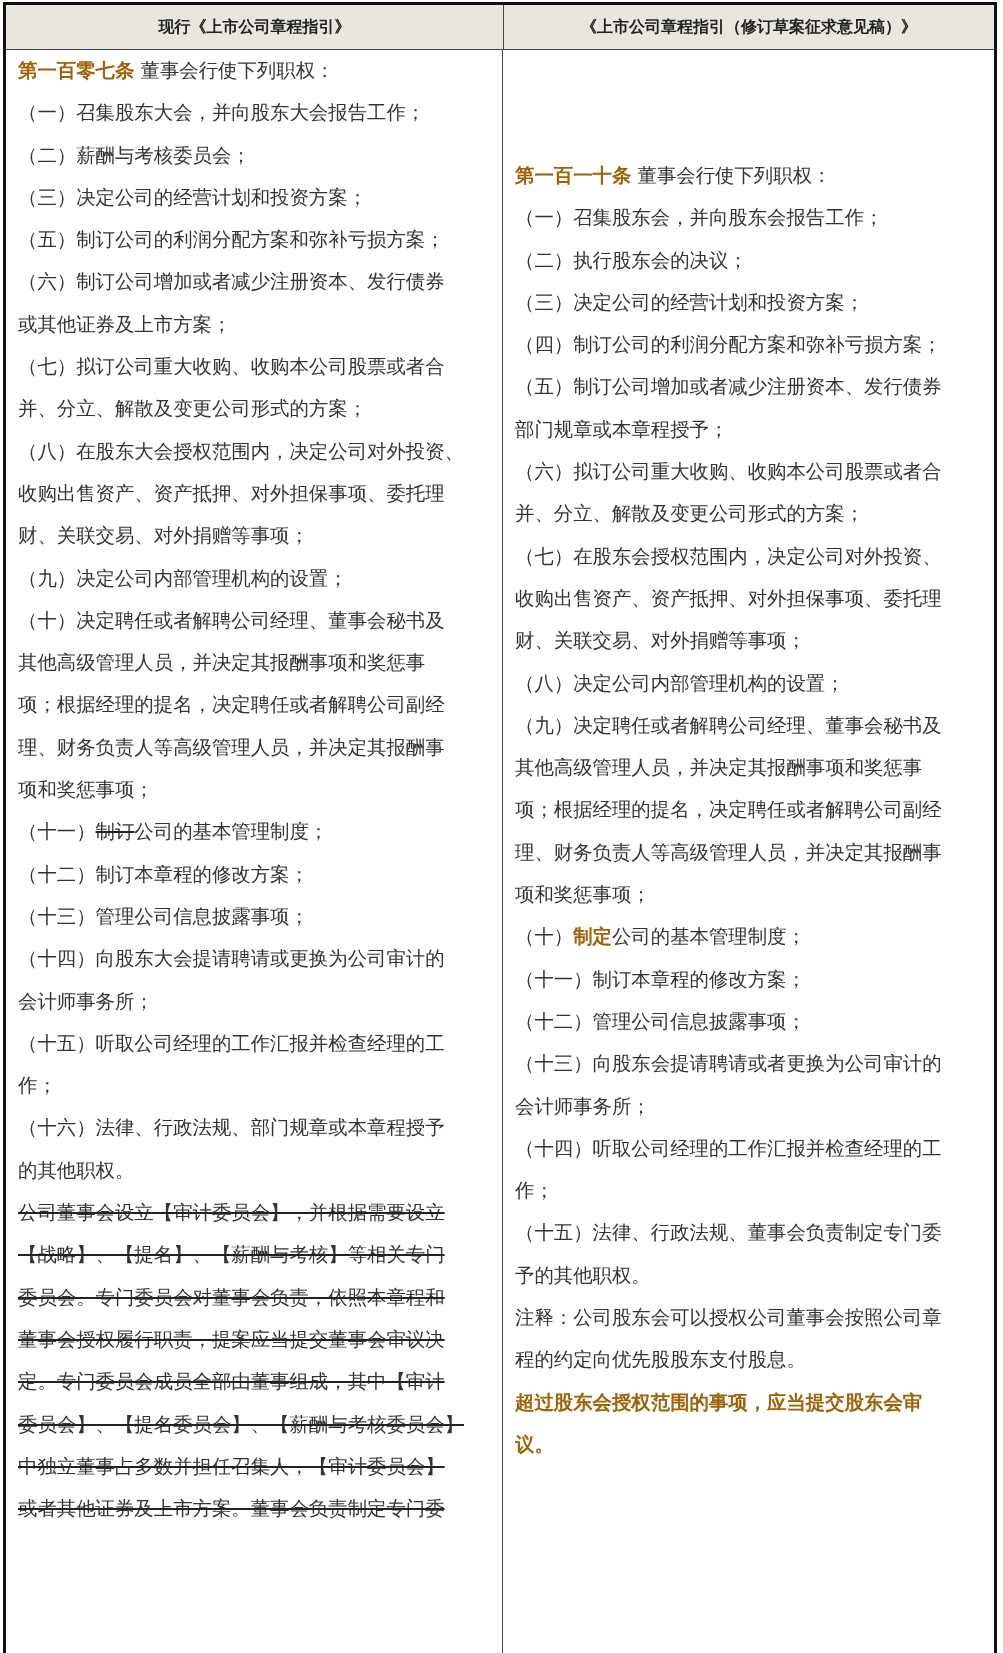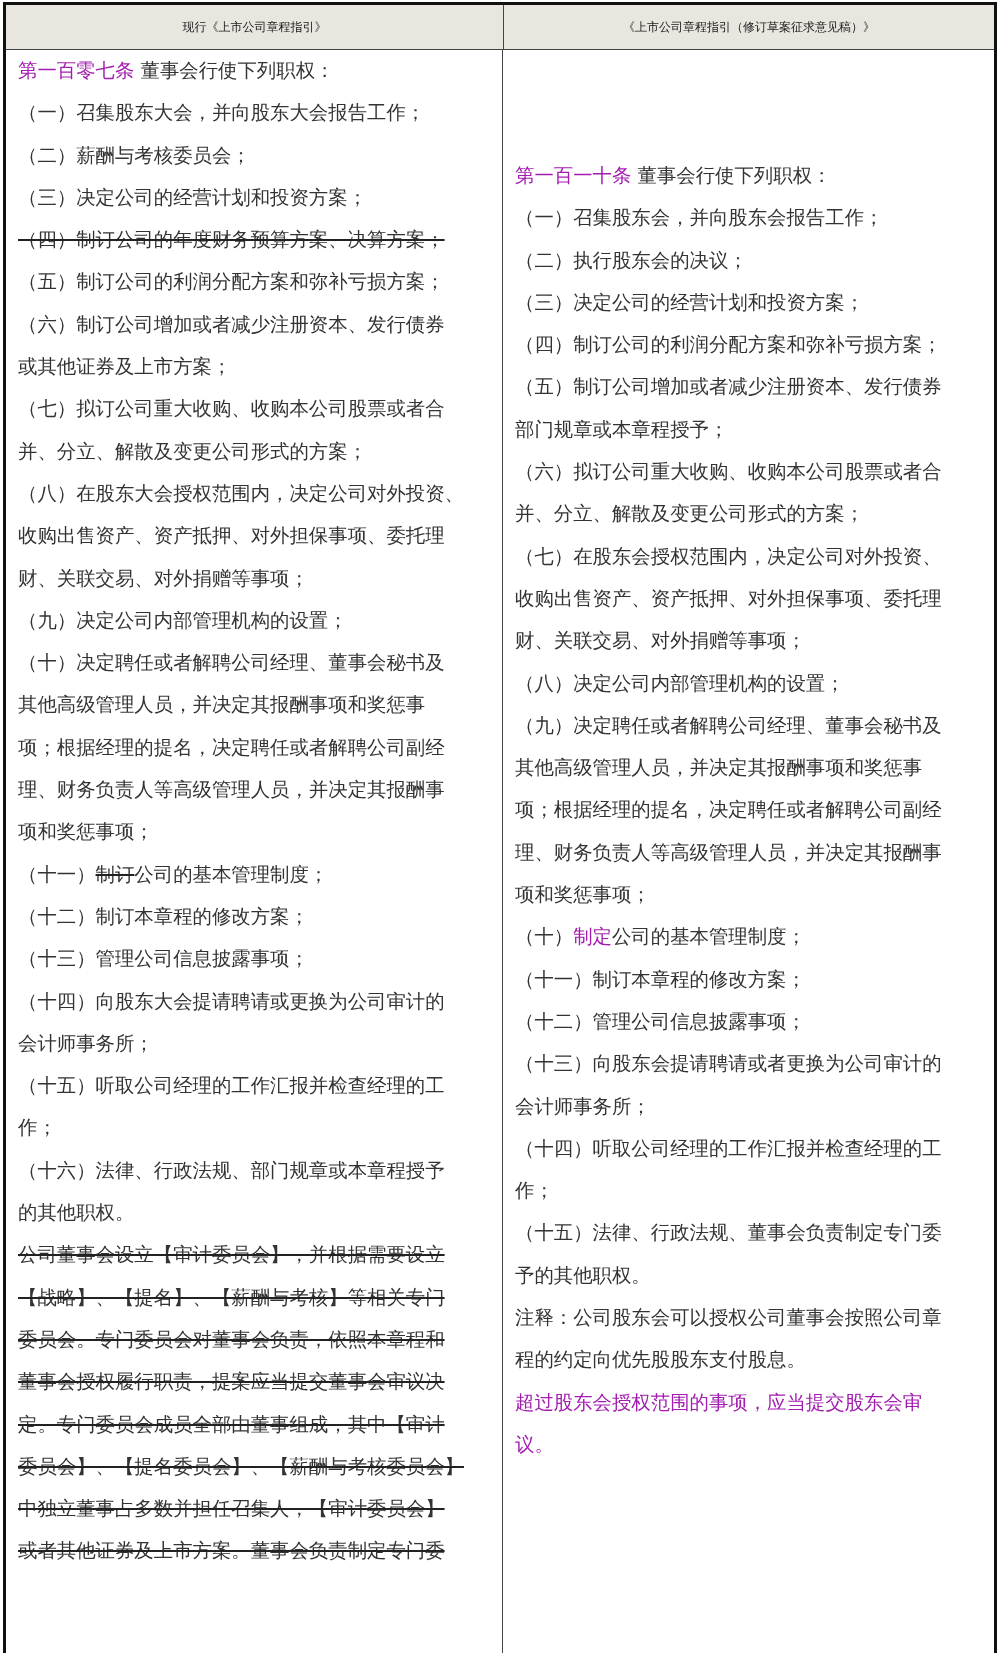--- a/index.html
+++ b/index.html
@@ -3,48 +3,47 @@
 <meta charset="utf-8">
 <style>
   html, body { margin: 0; padding: 0; background: #ffffff; }
   body { width: 1003px; height: 1653px; overflow: hidden; position: relative;
          font-family: "DejaVu Sans", "Liberation Sans", sans-serif; color: #333; }
   .table { position: absolute; left: 3px; top: 2px; width: 994px; height: 1660px;
            border-left: 3px solid #111; border-right: 3px solid #111; border-top: 3px solid #111;
            box-sizing: border-box; }
   .header-row { display: flex; height: 44px; background: #e8e6df; border-bottom: 1.5px solid #444; }
   .header-cell { flex: 1; display: flex; align-items: center; justify-content: center;
-                 font-size: 12px; color: #222; font-weight: normal; }
+                 font-size: 16px; color: #222; font-weight: bold; }
   .header-cell.left { border-right: 1.5px solid #444; width: 497px; flex: none; }
   .body-row { display: flex; height: 1620px; }
   .col { box-sizing: border-box; padding: 0 10px 0 12px; font-size: 19.4px; line-height: 42.3px; }
   .col.left { width: 497px; border-right: 1.5px solid #444; padding-top: 0; }
   .col.right { flex: 1; padding-top: 105px; }
   .line { white-space: nowrap; overflow: hidden; }
-  .bold { font-weight: normal; color: #a21caf; }
+  .bold { font-weight: bold; color: #a16207; }
   .strike { text-decoration: line-through; text-decoration-color: #222; text-decoration-thickness: 1.5px; }
 </style>
 </head>
 <body>
 
 <div class="table">
   <div class="header-row">
     <div class="header-cell left">现行《上市公司章程指引》</div>
     <div class="header-cell right">《上市公司章程指引（修订草案征求意见稿）》</div>
   </div>
   <div class="body-row">
     <div class="col left">
       <div class="line">
         <span class="bold">第一百零七条</span><span> 董事会行使下列职权：</span>
       </div>
       <div id="left-items">
           <div class="line">（一）召集股东大会，并向股东大会报告工作；</div>
           <div class="line">（二）薪酬与考核委员会；</div>
           <div class="line">（三）决定公司的经营计划和投资方案；</div>
-          <div class="line strike">（四）制订公司的年度财务预算方案、决算方案；</div>
           <div class="line">（五）制订公司的利润分配方案和弥补亏损方案；</div>
           <div class="line">（六）制订公司增加或者减少注册资本、发行债券</div>
           <div class="line">或其他证券及上市方案；</div>
           <div class="line">（七）拟订公司重大收购、收购本公司股票或者合</div>
           <div class="line">并、分立、解散及变更公司形式的方案；</div>
           <div class="line">（八）在股东大会授权范围内，决定公司对外投资、</div>
           <div class="line">收购出售资产、资产抵押、对外担保事项、委托理</div>
           <div class="line">财、关联交易、对外捐赠等事项；</div>
           <div class="line">（九）决定公司内部管理机构的设置；</div>
           <div class="line">（十）决定聘任或者解聘公司经理、董事会秘书及</div>

